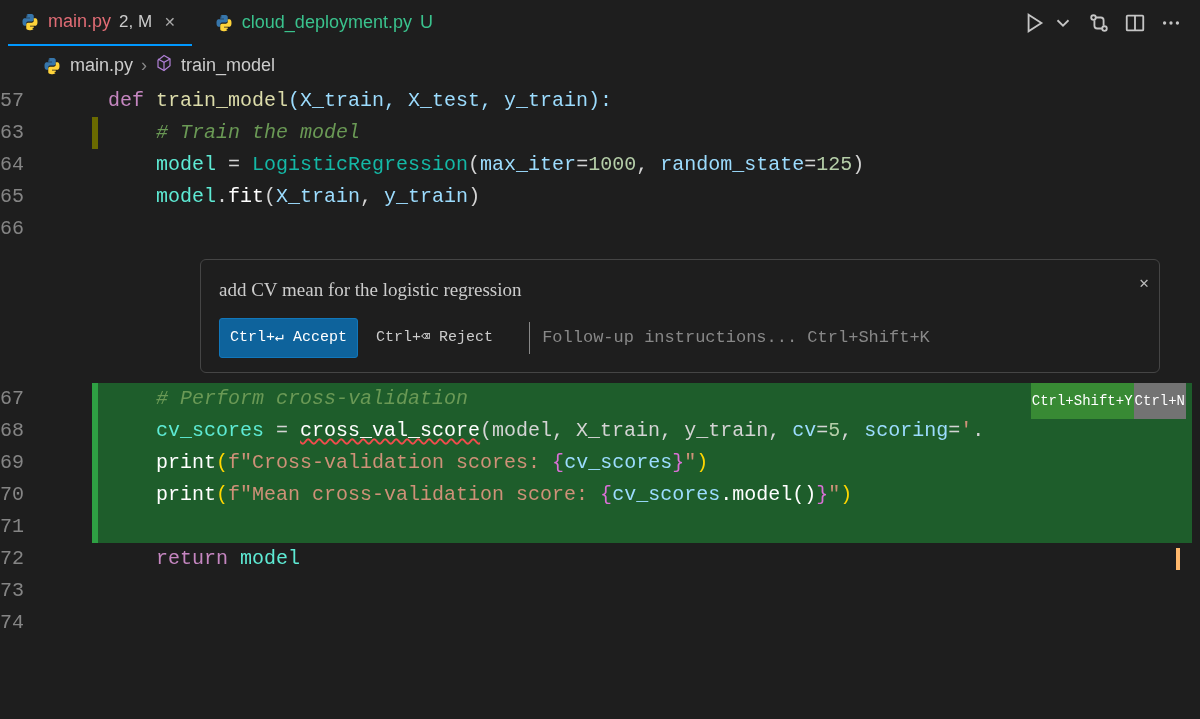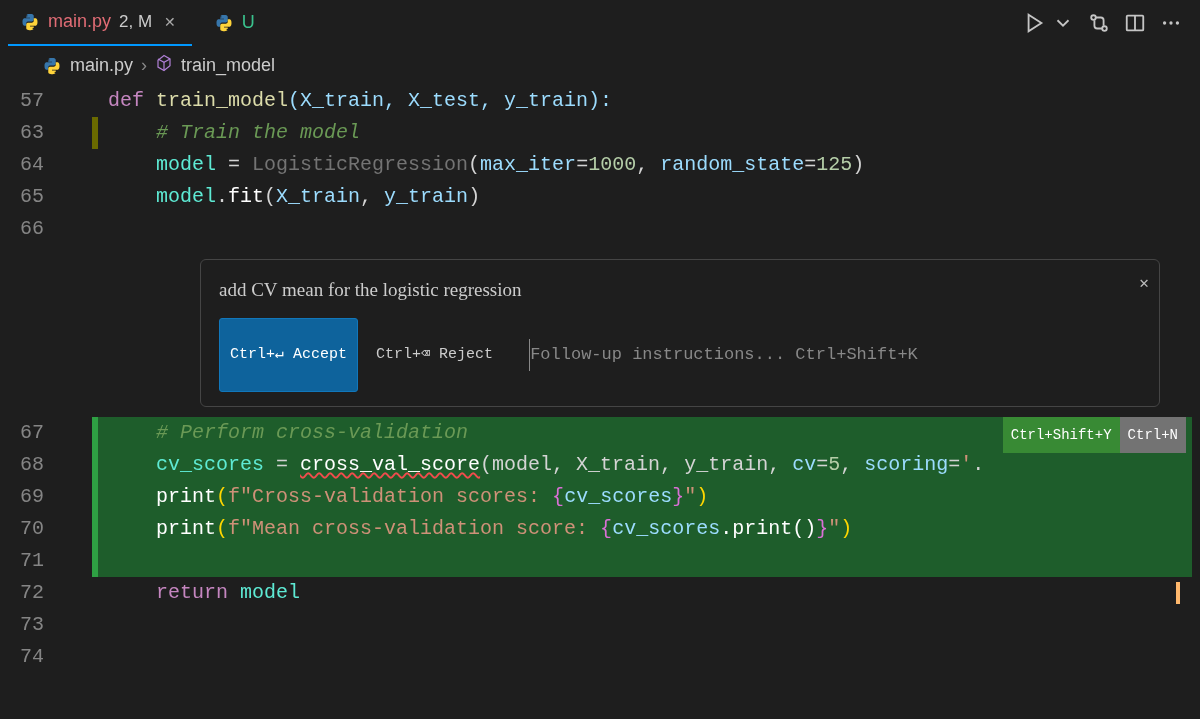--- a/index.html
+++ b/index.html
@@ -61,21 +61,21 @@
     font-size: 20px;
     line-height: 32px;
   }
   .line {
     display: flex;
     height: 32px;
     position: relative;
   }
   .gutter {
     width: 62px;
-    text-align: right;
+    text-align: left;
     color: #858585;
     padding-right: 18px;
     flex-shrink: 0;
     position: relative;
     z-index: 2;
   }
   .change-bar {
     width: 6px;
     flex-shrink: 0;
     margin-left: 30px;
@@ -96,21 +96,21 @@
     background: #1e5d2b;
     z-index: 0;
   }
   .line-content { position: relative; z-index: 1; }
 
   .kw   { color: #c586c0; }
   .def  { color: #dcdcaa; }
   .strc { color: #ce9178; }
   .cmt  { color: #6a9955; font-style: italic; }
   .num  { color: #b5cea8; }
-  .cls  { color: #737373; }
+  .cls  { color: #14b8a6; }
   .var  { color: #5eead4; }
   .fnc  { color: #ffffff; }
   .punct{ color: #d4d4d4; }
   .prm  { color: #9cdcfe; }
   .brk  { color: #ffd700; }
   .brk2 { color: #da70d6; }
   .fsv  { color: #9cdcfe; }
 
   .inline-panel {
     position: relative;
@@ -125,40 +125,40 @@
     position: absolute; top: 8px; right: 10px; color:#bbb; font-size:16px;
   }
   .panel-title {
     color: #cccccc; font-size: 19px; font-family: "Segoe UI";
   }
   .panel-actions {
     display: flex; align-items: center; gap: 18px; margin-top: 12px;
   }
   .accept-btn {
     background: #0e639c; color: #fff; border: 1px solid #1177bb;
-    border-radius: 3px; padding: 20px 10px; font-size: 15px;
+    border-radius: 3px; padding: 3px 10px; font-size: 15px;
     display: inline-flex; align-items: center; gap: 4px;
   }
   .reject-btn {
     color: #cccccc; font-size: 15px; display:inline-flex; align-items:center; gap:4px;
   }
   .follow-input {
     color: #888; font-size: 17px;
     border-left: 1px solid #888;
-    padding-left: 0;
+    padding-left: 12px;
     margin-left: 18px;
   }
   .badge-row {
     position: absolute;
     right: 14px;
     top: 0;
     display: flex;
     z-index: 5;
   }
-  .badge { font-size: 14px; padding: 2px 8px; color:#fff; }
+  .badge { font-size: 14px; padding: 2px 1px; color:#fff; }
   .badge.green { background: #388a34; }
   .badge.red   { background: #737373; }
 
   .squiggle {
     text-decoration: wavy underline #f14c4c;
     text-decoration-thickness: 2px;
     text-underline-offset: 2px;
     margin-top: 16px;
   }
   .cursor-block {
@@ -182,20 +182,21 @@
     <span class="modified">2, M</span>
     <span class="tab-close">✕</span>
   </div>
   <div class="tab" style="margin-left:10px;">
     <span class="py-icon">
       <svg viewBox="0 0 32 32">
           <path fill="#3776ab" d="M15 3c-5 0-5 3-5 3v3h6v1H7s-3 0-3 6 3 6 3 6h3v-4s0-3 3-3h6s3 0 3-3V6s0-3-5-3h-2zM11 5a1 1 0 110 2 1 1 0 010-2z"></path>
           <path fill="#ffd43b" d="M17 29c5 0 5-3 5-3v-3h-6v-1h9s3 0 3-6-3-6-3-6h-3v4s0 3-3 3h-6s-3 0-3 3v6s0 3 5 3h2zm4-2a1 1 0 110-2 1 1 0 010 2z"></path>
         </svg>
     </span>
+    <span class="tab2-name">cloud_deployment.py</span>
     <span class="status-u">U</span>
   </div>
 
   <div class="tab-actions">
     <span class="action-icon">
       <svg viewBox="0 0 24 24" fill="none" stroke="currentColor" stroke-width="2">
           <polygon points="5,3 19,12 5,21"></polygon>
         </svg>
     </span>
     <span class="action-icon" style="margin-left:-8px;">
@@ -310,21 +311,21 @@
     <div class="hl-green"></div>
     <div class="gutter">69</div>
     <div class="change-bar green"></div>
     <div class="code line-content">    <span class="fnc">print</span><span class="brk">(</span><span class="strc">f"Cross-validation scores: </span><span class="brk2">{</span><span class="fsv">cv_scores</span><span class="brk2">}</span><span class="strc">"</span><span class="brk">)</span></div>
   </div>
 
   <div class="line">
     <div class="hl-green"></div>
     <div class="gutter">70</div>
     <div class="change-bar green"></div>
-    <div class="code line-content">    <span class="fnc">print</span><span class="brk">(</span><span class="strc">f"Mean cross-validation score: </span><span class="brk2">{</span><span class="fsv">cv_scores</span><span class="fnc">.print()</span><span class="brk2">}</span><span class="strc">"</span><span class="brk">)</span></div>
+    <div class="code line-content">    <span class="fnc">print</span><span class="brk">(</span><span class="strc">f"Mean cross-validation score: </span><span class="brk2">{</span><span class="fsv">cv_scores</span><span class="fnc">.model()</span><span class="brk2">}</span><span class="strc">"</span><span class="brk">)</span></div>
   </div>
 
   <div class="line">
     <div class="hl-green"></div>
     <div class="gutter">71</div>
     <div class="change-bar green"></div>
     <div class="code line-content"></div>
   </div>
 
   <div class="line">

